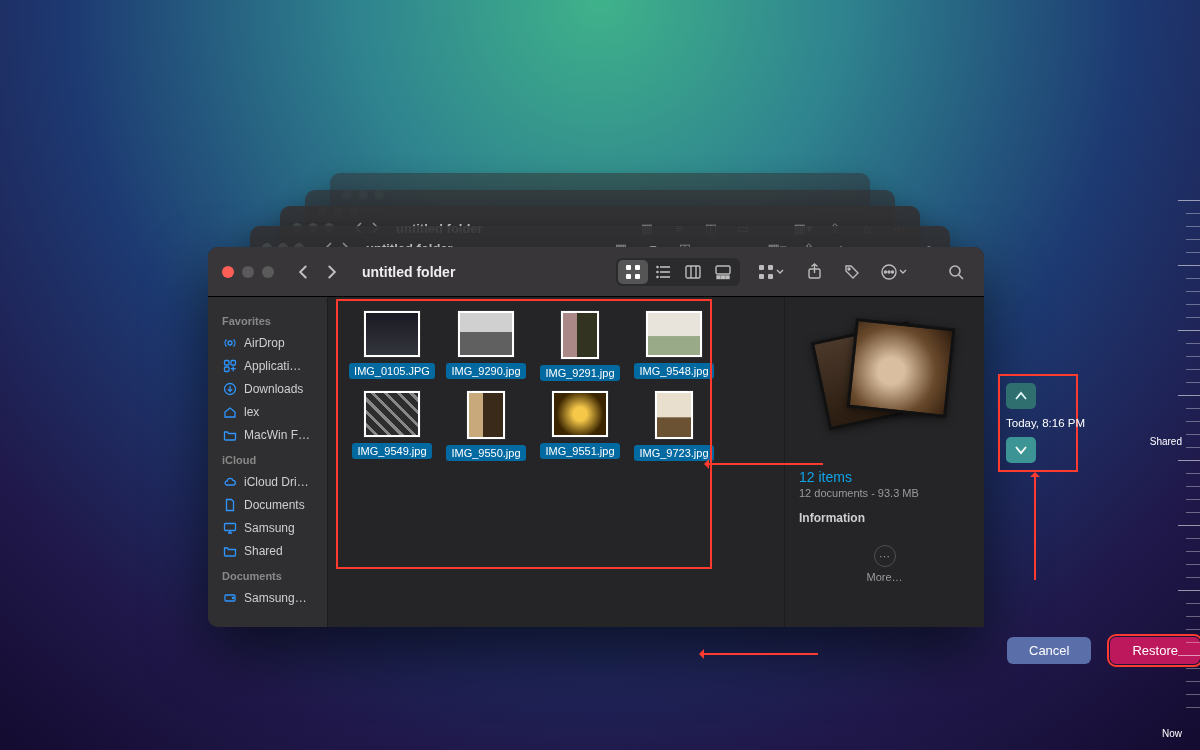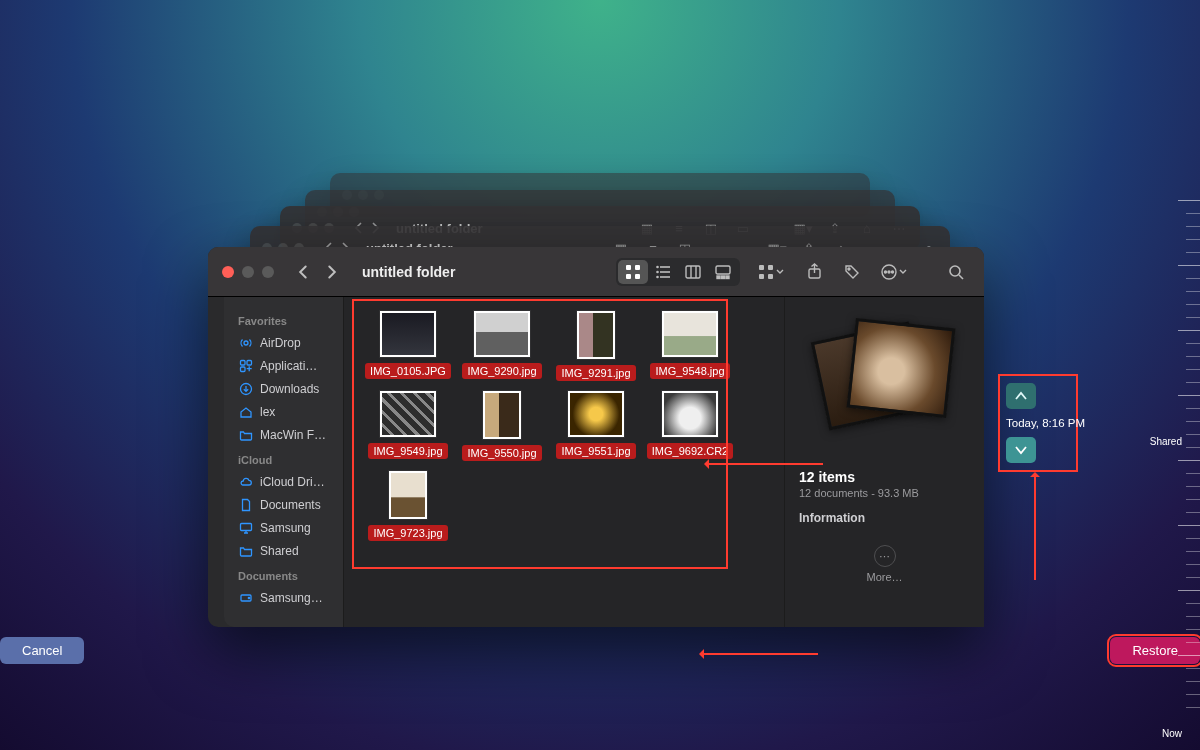--- a/index.html
+++ b/index.html
@@ -49,21 +49,21 @@
   .navbtn{ width:26px;height:26px; display:flex;align-items:center;justify-content:center; color:#bfbfbf; border-radius:6px;}
   .wtitle{ font-weight:600; color:#eee; font-size:14px; margin-left:6px;}
   .spacer{flex:1;}
   .tool-group{display:flex; gap:0; background:#2b2b2d; border-radius:6px; padding:2px;}
   .tool-group .tbtn{width:30px;height:24px; color:#bcbcbc;}
   .tool-group .tbtn.active{background:#555; border-radius:5px; color:#fff;}
   .tbtn, .ticon{ display:flex;align-items:center;justify-content:center; width:28px;height:26px; color:#bcbcbc; border-radius:6px;}
   .toolbar-right{display:flex; gap:10px; align-items:center;}
 
   
-  .wbody{ flex:1; display:flex; min-height:0;margin-left:16px;}
+  .wbody{ flex:1; display:flex; min-height:0;}
   .sidebar{
     width:120px; background:#2f2f31; border-right:1px solid #1c1c1c;
     padding:10px 8px 10px 10px; overflow:hidden;
     font-size:12px; border-radius:0 0 0 10px;
   }
   .sb-head{ color:#888; font-size:11px; font-weight:600; margin:8px 0 4px 4px;}
   .sb-item{ display:flex; align-items:center; gap:7px; padding:4px 4px; color:#cfcfd2; border-radius:5px; white-space:nowrap; overflow:hidden; text-overflow:ellipsis;}
   .sb-item .ic{ width:15px; height:15px; color:#2f95ff; display:flex;align-items:center;justify-content:center; flex:0 0 15px;}
   .sb-item .lbl{ overflow:hidden; text-overflow:ellipsis;}
 
@@ -81,40 +81,40 @@
   .file{
     width:92px; display:flex; flex-direction:column; align-items:center;
   }
   .thumb{
     width:56px; height:46px; background:#fff; border:2px solid #fff;
     display:flex; align-items:center; justify-content:center;
     box-shadow: 0 0 0 1px rgba(255,255,255,.05);
   }
   .thumb-inner{ width:100%; height:100%; }
   .fname{
-    margin-top:6px; font-size:11px; background:#b91c1c; color:#fff;
+    margin-top:6px; font-size:11px; background:#0369a1; color:#fff;
     padding:2px 5px; border-radius:3px; max-width:90px; overflow:hidden; text-overflow:ellipsis; white-space:nowrap;
   }
 
   .preview{
     width:200px; border-left:1px solid #1c1c1c; padding:14px 14px;
     display:flex; flex-direction:column; align-items:center; color:#d0d0d3;
     border-radius:0 0 10px 0;
   }
   .pv-stack{ position:relative; width:140px; height:130px; margin-top:6px;}
   .pv-img{ position:absolute; width:100px; height:90px; background:linear-gradient(135deg,#5a3a26,#2b180d); border:3px solid #111; box-shadow:0 2px 8px rgba(0,0,0,.5);}
   .pv-cap{ align-self:flex-start; margin-top:22px;}
-  .pv-cap h4{ font-size:14px; font-weight:700; color:#ffffff;}
+  .pv-cap h4{ font-size:14px; font-weight:400; color:#0ea5e9;}
   .pv-cap .sub{ font-size:11px; color:#9b9b9e; margin-top:2px;}
   .pv-cap .info{ font-size:12px; color:#cfcfd2; margin-top:12px; font-weight:600;}
   .more{ margin-top:20px; color:#9b9b9e; text-align:center; font-size:11px;}
   .more .dots{ width:22px;height:22px;border:1px solid #4e4e50;border-radius:50%;display:flex;align-items:center;justify-content:center;margin:0 auto 4px;}
 
   
-  .bottom-btns{ position:absolute; top:637px; left:0; width:100%; display:flex; justify-content:space-between; gap:19px;}
+  .bottom-btns{ position:absolute; top:637px; left:0; width:100%; display:flex; justify-content:flex-end; gap:19px;}
   .btn{ padding:6px 22px; border-radius:6px; font-size:13px; color:#fff; border:none;}
   .btn.cancel{ background:#5a6faa;}
   .btn.restore{ background:#be185d; outline:2px solid #ff3b2f; outline-offset:1px;}
 
   
   .tm-panel{ position:absolute; top:374px; left:998px; width:80px; border:2px solid #ff3b2f; padding:4px 6px; }
   .tm-btn{ width:30px;height:26px; background:#2f6f6f; border-radius:5px; display:flex;align-items:center;justify-content:center; color:#dff; margin:3px 0;}
   .tm-label{ font-size:11.5px; color:#fff; margin:8px 0; white-space:nowrap;}
 
   
@@ -438,26 +438,20 @@
               <div class="thumb" style="width:38px;height:48px;">
                 <div class="thumb-inner" style="background:linear-gradient(90deg,#c7a97c 40%,#3a2a1a 41%)"></div>
               </div>
               <div class="fname">IMG_9550.jpg</div>
             </div>
             <div class="file">
               <div class="thumb" style="">
                 <div class="thumb-inner" style="background:radial-gradient(circle,#f6c84a 20%,#3a2500 70%)"></div>
               </div>
               <div class="fname">IMG_9551.jpg</div>
-            </div>
-            <div class="file">
-              <div class="thumb" style="">
-                <div class="thumb-inner" style="background:radial-gradient(circle at 50% 60%,#efefef 30%,#3a3a3a 80%)"></div>
-              </div>
-              <div class="fname">IMG_9692.CR2</div>
             </div>
             <div class="file">
               <div class="thumb" style="width:38px;height:48px;">
                 <div class="thumb-inner" style="background:linear-gradient(#e8dfcf 55%, #6a5232 56%)"></div>
               </div>
               <div class="fname">IMG_9723.jpg</div>
             </div>
           </div>
       </div>
 

